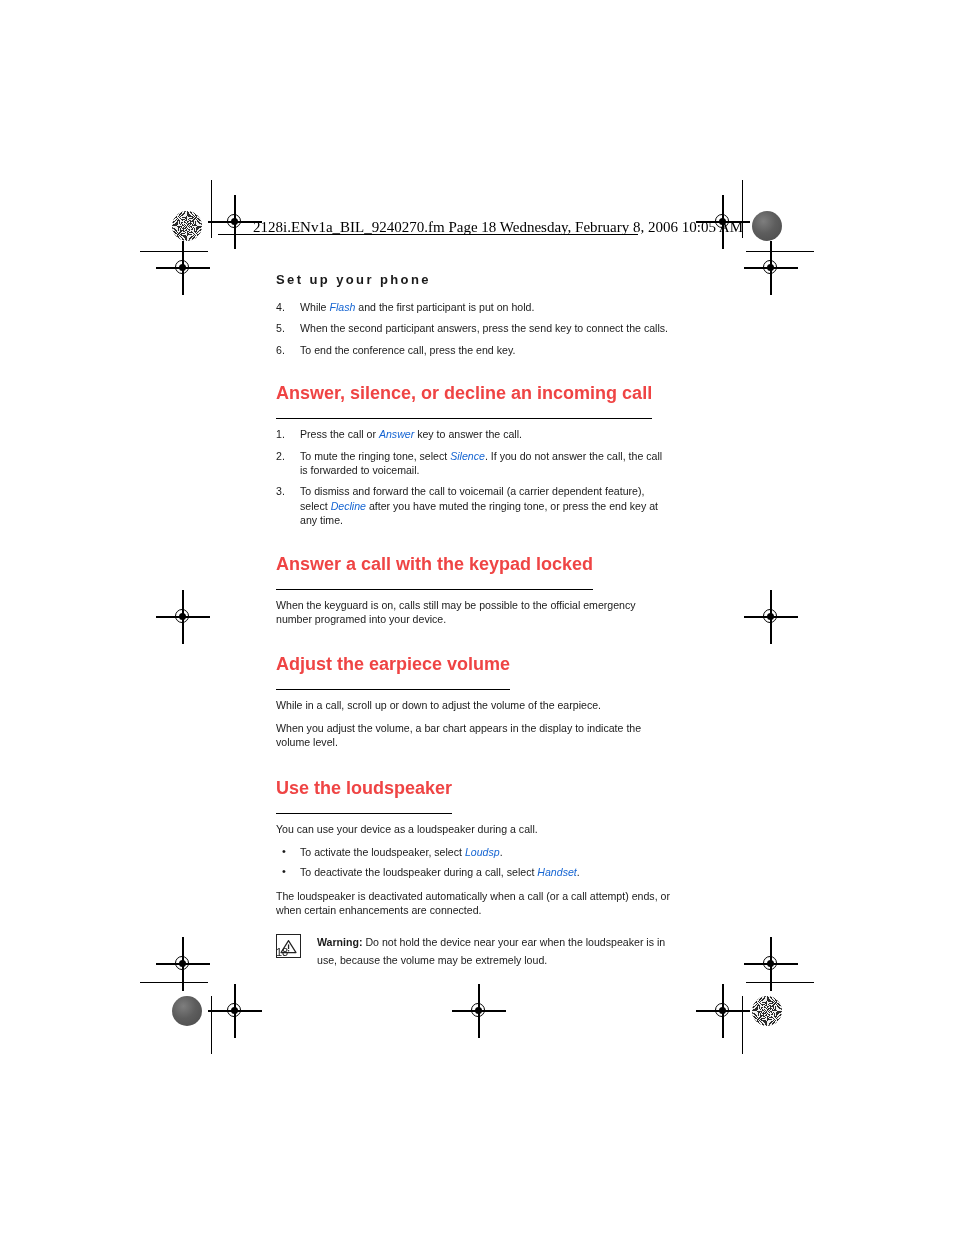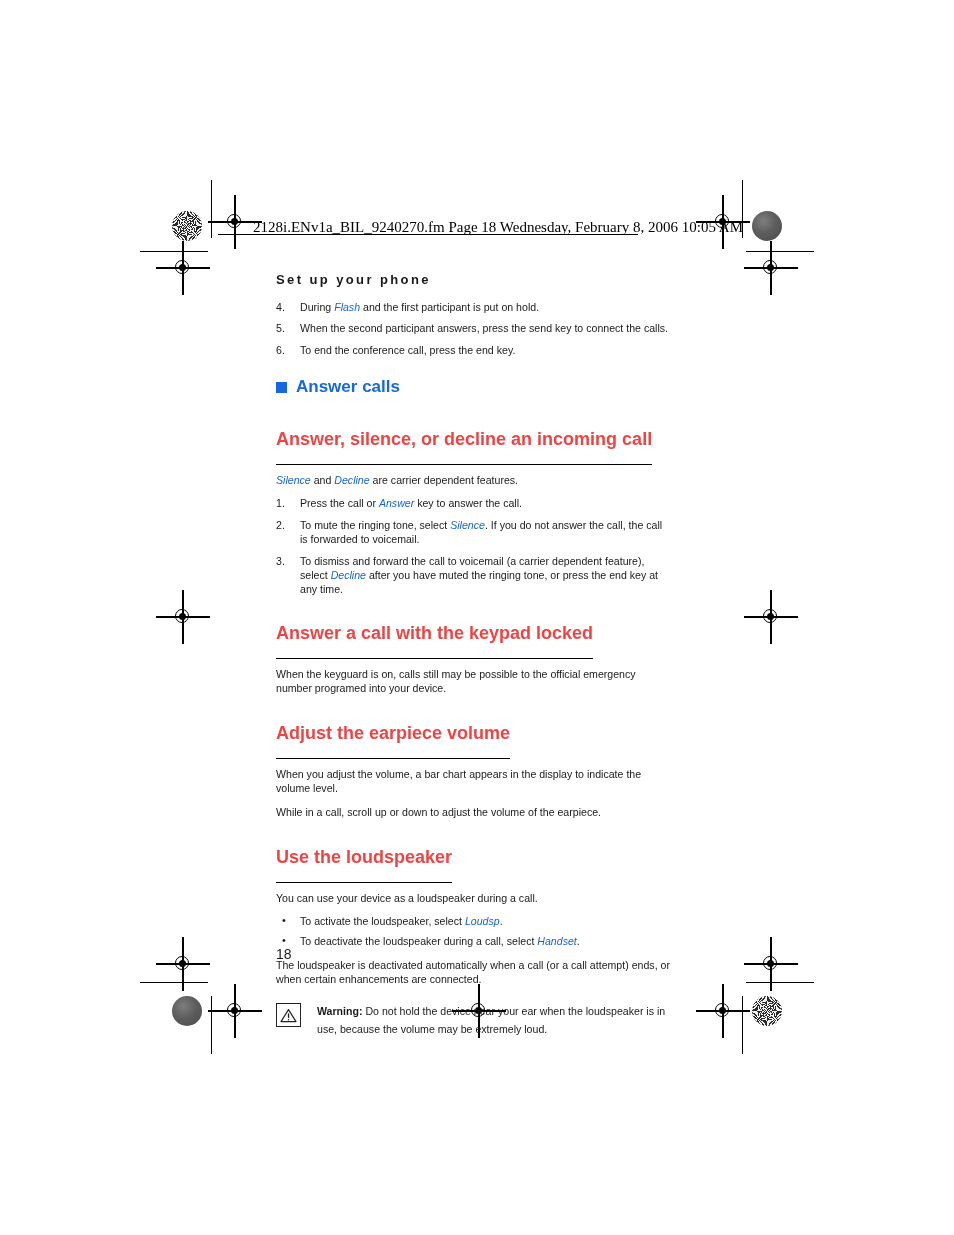--- a/index.html
+++ b/index.html
@@ -99,21 +99,21 @@
     position:absolute;left:0;top:1px;width:25px;height:24px;
     border:1.3px solid #222;box-sizing:border-box;
     display:flex;align-items:center;justify-content:center;
   }
   .warning .wtext{font-size:10.6px;line-height:18px;color:#1a1a1a;}
   .warning b{font-weight:bold;}
 
   
   .pagenum{
     position:absolute;left:276px;top:946px;
-    font-size:14px;color:#1a1a1a;
+    font-size:11px;color:#1a1a1a;
   }
 </style>
 </head>
 <body>
 
 <div class="mark patch star" style="left:172px;top:211px;"></div>
 <div class="mark patch solid" style="left:752px;top:211px;"></div>
 <div class="mark patch solid" style="left:172px;top:996px;"></div>
 <div class="mark patch star" style="left:752px;top:996px;"></div>
 
@@ -198,39 +198,34 @@
   <span>2128i.ENv1a_BIL_9240270.fm  Page 18  Wednesday, February 8, 2006  10:05 AM</span>
   <span class="underline"></span>
 </div>
 
 <div class="content">
 
   <div class="runhead">Set up your phone</div>
 
   <ol class="steps">
     <li>
-      <span class="num">4.</span><span>During </span><span class="term">Flash</span><span> and the first participant is put on hold.</span>
+      <span class="num">4.</span><span>While </span><span class="term">Flash</span><span> and the first participant is put on hold.</span>
     </li>
     <li>
       <span class="num">5.</span><span>When the second participant answers, press the send key to connect the calls.</span>
     </li>
     <li>
       <span class="num">6.</span><span>To end the conference call, press the end key.</span>
     </li>
   </ol>
 
-  <h1 class="chapter">
-    <span class="sq"></span>
-    <span>Answer calls</span>
-  </h1>
 
   <div class="subwrap">
     <h2 class="sub">Answer, silence, or decline an incoming call</h2>
   </div>
-  <p class="body para"><span class="term">Silence</span><span> and </span><span class="term">Decline</span><span> are carrier dependent features.</span></p>
 
   <ol class="steps">
     <li>
       <span class="num">1.</span><span>Press the call or </span><span class="term">Answer</span><span> key to answer the call.</span>
     </li>
     <li>
       <span class="num">2.</span><span>To mute the ringing tone, select </span><span class="term">Silence</span><span>. If you do not answer the call, the call is forwarded to voicemail.</span>
     </li>
     <li>
       <span class="num">3.</span><span>To dismiss and forward the call to voicemail (a carrier dependent feature), select </span><span class="term">Decline</span><span> after you have muted the ringing tone, or press the end key at any time.</span>
@@ -238,22 +233,22 @@
   </ol>
 
   <div class="subwrap">
     <h2 class="sub">Answer a call with the keypad locked</h2>
   </div>
   <p class="body para">When the keyguard is on, calls still may be possible to the official emergency number programed into your device.</p>
 
   <div class="subwrap">
     <h2 class="sub">Adjust the earpiece volume</h2>
   </div>
+  <p class="body para">While in a call, scroll up or down to adjust the volume of the earpiece.</p>
   <p class="body para">When you adjust the volume, a bar chart appears in the display to indicate the volume level.</p>
-  <p class="body para">While in a call, scroll up or down to adjust the volume of the earpiece.</p>
 
   <div class="subwrap">
     <h2 class="sub">Use the loudspeaker</h2>
   </div>
   <p class="body para">You can use your device as a loudspeaker during a call.</p>
 
   <ul class="bullets">
     <li>
       <span class="bul">•</span><span>To activate the loudspeaker, select </span><span class="term">Loudsp</span><span>.</span>
     </li>

